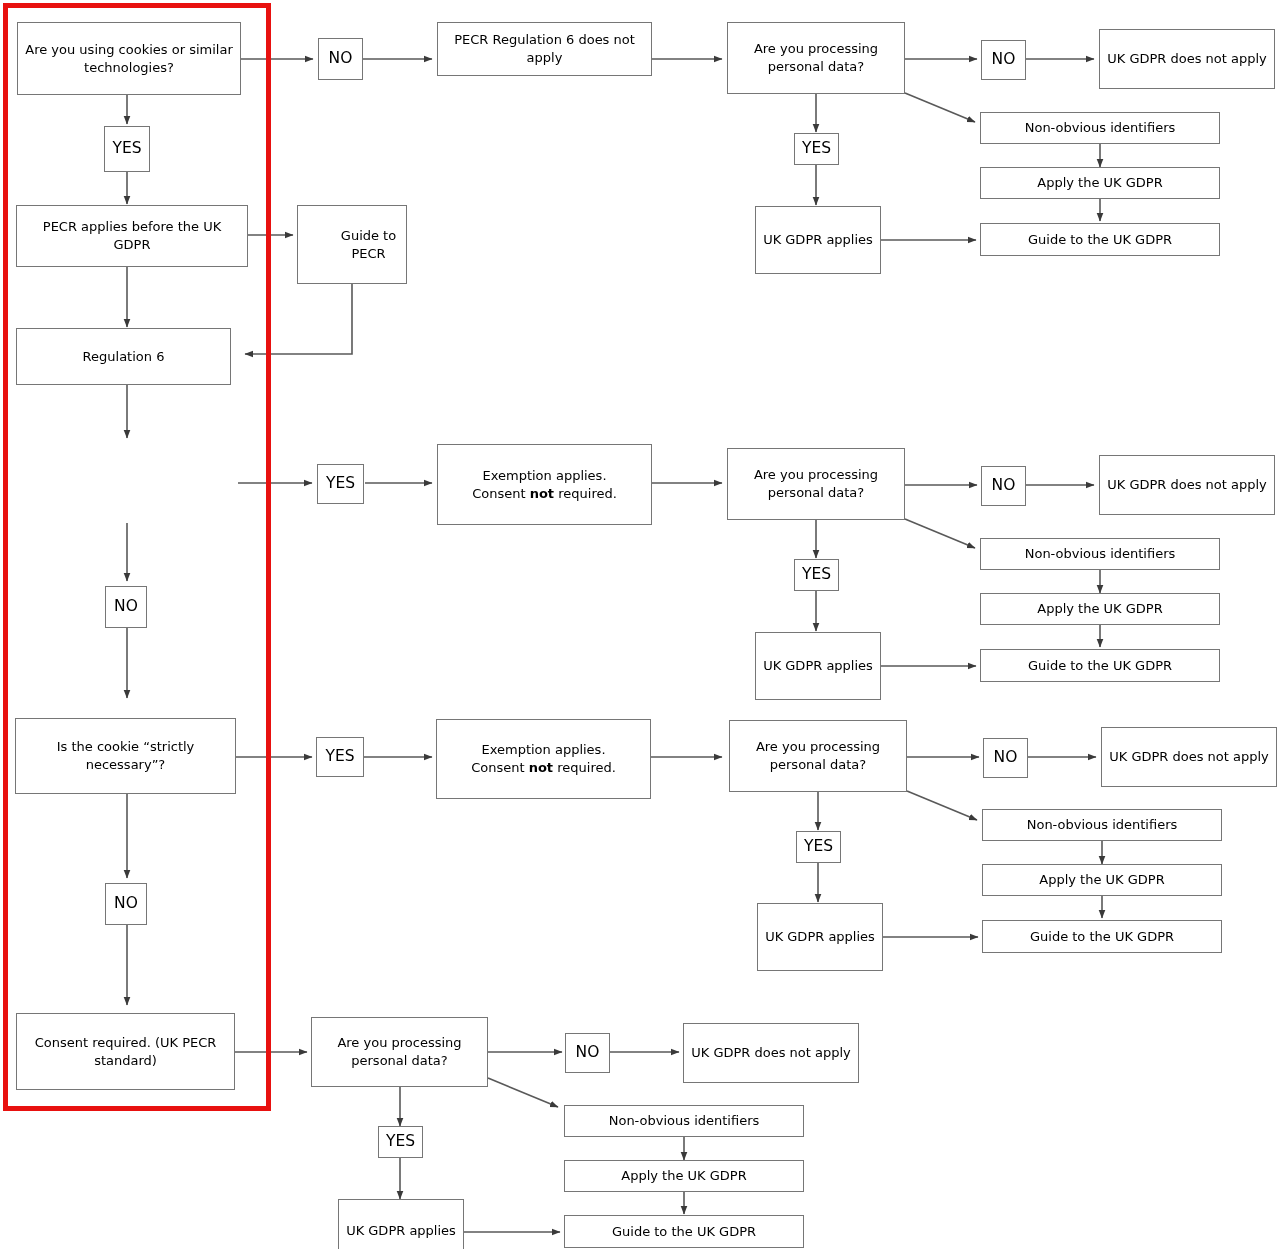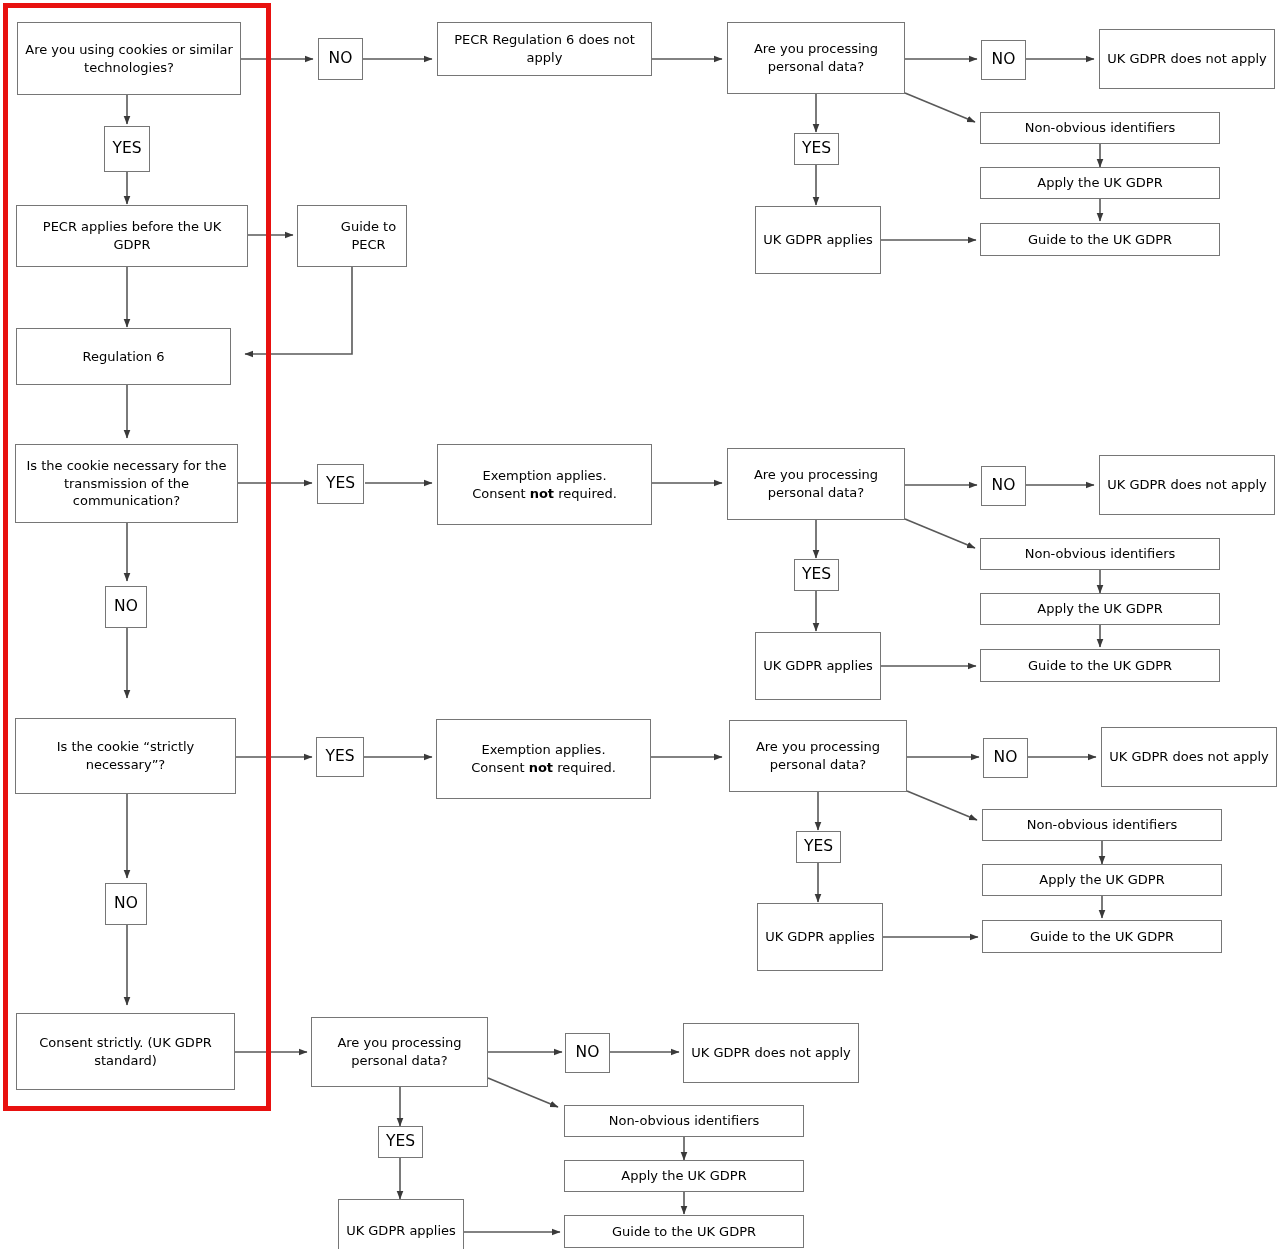--- a/index.html
+++ b/index.html
@@ -126,41 +126,40 @@
   <div class="node" style="left:17px; top:22px; width:224px; height:73px;">Are you using cookies or similar technologies?</div>
 
   <div class="node small" style="left:318px; top:38px; width:45px; height:42px;">NO</div>
 
   <div class="node" style="left:437px; top:22px; width:215px; height:54px;">PECR Regulation 6 does not apply</div>
 
   <div class="node small" style="left:104px; top:126px; width:46px; height:46px;">YES</div>
 
   <div class="node" style="left:16px; top:205px; width:232px; height:62px;">PECR applies before the UK GDPR</div>
 
-  <div class="node" style="left:297px; top:205px; width:110px; height:62px;padding-left:39px;">Guide to PECR</div>
+  <div class="node" style="left:297px; top:205px; width:110px; height:79px;padding-left:39px;">Guide to PECR</div>
 
   <div class="node" style="left:16px; top:328px; width:215px; height:57px;">Regulation 6</div>
 
   <div class="node" style="left:727px; top:22px; width:178px; height:72px;">Are you processing personal data?</div>
 
   <div class="node small" style="left:981px; top:40px; width:45px; height:40px;">NO</div>
 
   <div class="node" style="left:1099px; top:29px; width:176px; height:60px;">UK GDPR does not apply</div>
 
   <div class="node small" style="left:794px; top:133px; width:45px; height:32px;">YES</div>
 
   <div class="node" style="left:980px; top:112px; width:240px; height:32px;">Non-obvious identifiers</div>
 
   <div class="node" style="left:980px; top:167px; width:240px; height:32px;">Apply the UK GDPR</div>
 
   <div class="node" style="left:755px; top:206px; width:126px; height:68px;">UK GDPR applies</div>
 
   <div class="node" style="left:980px; top:223px; width:240px; height:33px;">Guide to the UK GDPR</div>
 
-  <div class="node" style="left:15px; top:444px; width:223px; height:79px;">Is the cookie necessary for the transmission of the communication?</div>
 
   <div class="node small" style="left:317px; top:464px; width:47px; height:40px;">YES</div>
 
   <div class="node" style="left:437px; top:444px; width:215px; height:81px; flex-direction:column;">
     <span>Exemption applies.</span>
     <span>
       <span>Consent </span><b>not</b><span> required.</span>
     </span>
   </div>
 
@@ -204,21 +203,21 @@
   <div class="node small" style="left:796px; top:831px; width:45px; height:32px;">YES</div>
 
   <div class="node" style="left:982px; top:809px; width:240px; height:32px;">Non-obvious identifiers</div>
 
   <div class="node" style="left:982px; top:864px; width:240px; height:32px;">Apply the UK GDPR</div>
 
   <div class="node" style="left:757px; top:903px; width:126px; height:68px;">UK GDPR applies</div>
 
   <div class="node" style="left:982px; top:920px; width:240px; height:33px;">Guide to the UK GDPR</div>
 
-  <div class="node" style="left:16px; top:1013px; width:219px; height:77px;">Consent strictly. (UK GDPR standard)</div>
+  <div class="node" style="left:16px; top:1013px; width:219px; height:77px;">Consent required. (UK PECR standard)</div>
 
   <div class="node" style="left:311px; top:1017px; width:177px; height:70px;">Are you processing personal data?</div>
 
   <div class="node small" style="left:565px; top:1033px; width:45px; height:40px;">NO</div>
 
   <div class="node" style="left:683px; top:1023px; width:176px; height:60px;">UK GDPR does not apply</div>
 
   <div class="node small" style="left:378px; top:1126px; width:45px; height:32px;">YES</div>
 
   <div class="node" style="left:564px; top:1105px; width:240px; height:32px;">Non-obvious identifiers</div>

